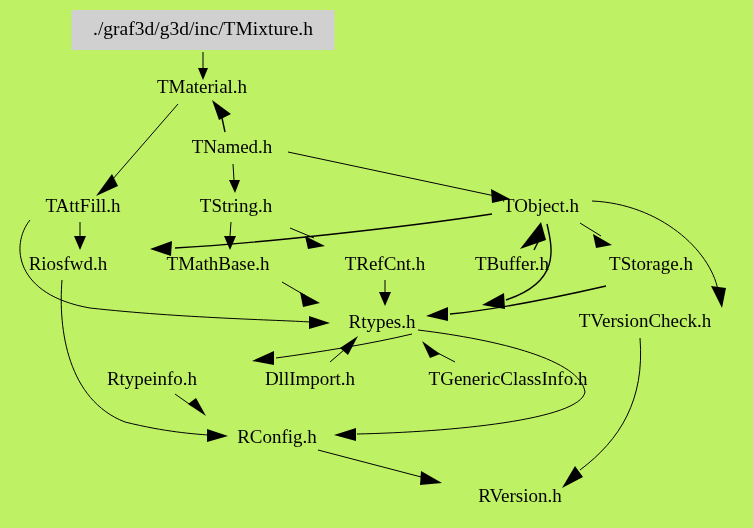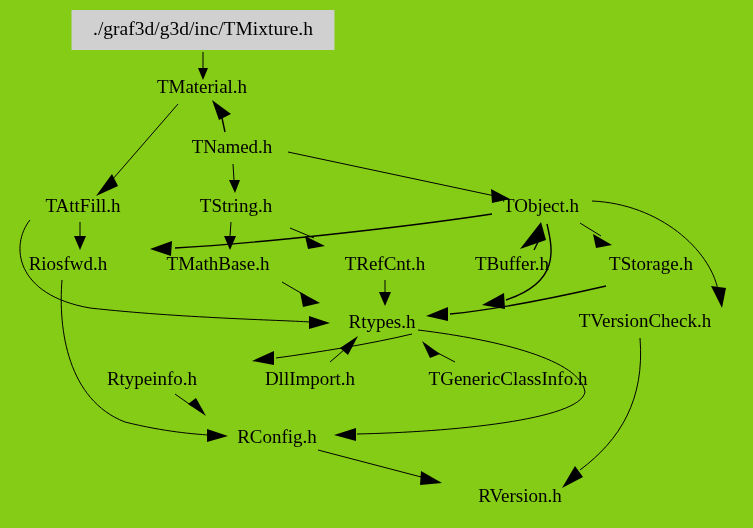--- a/index.html
+++ b/index.html
@@ -4,21 +4,21 @@
 <style>
   html, body {
     margin: 0;
     padding: 0;
     background: #ffffff;
   }
   #graph-root {
     position: relative;
     width: 753px;
     height: 528px;
-    background: #84cc16;
+    background: #bef264;
     overflow: hidden;
     font-family: "Liberation Serif", "DejaVu Serif", serif;
   }
   svg.graph-canvas {
     position: absolute;
     left: 0;
     top: 0;
     width: 753px;
     height: 528px;
   }

